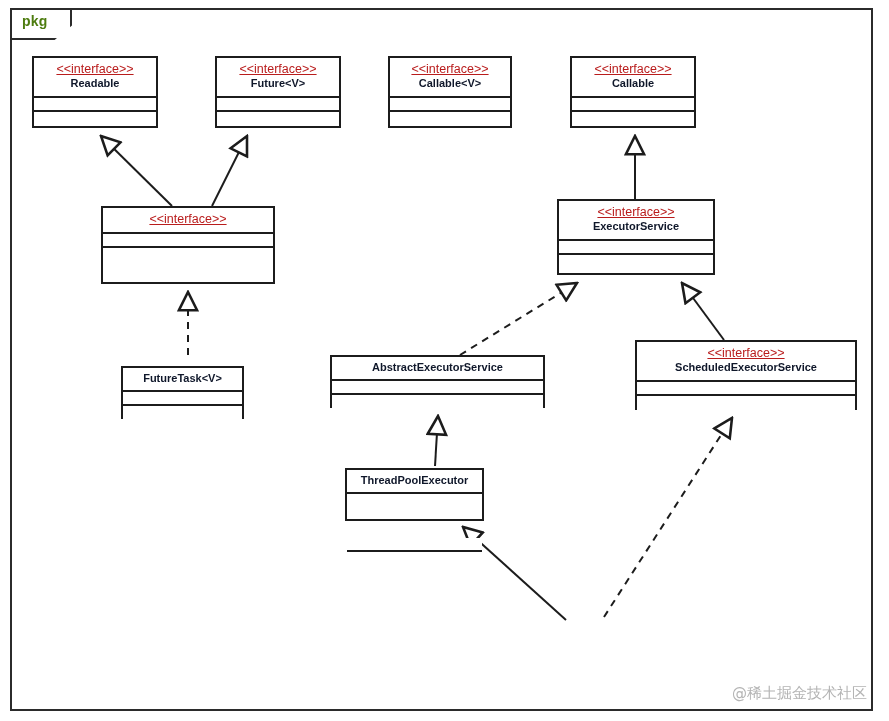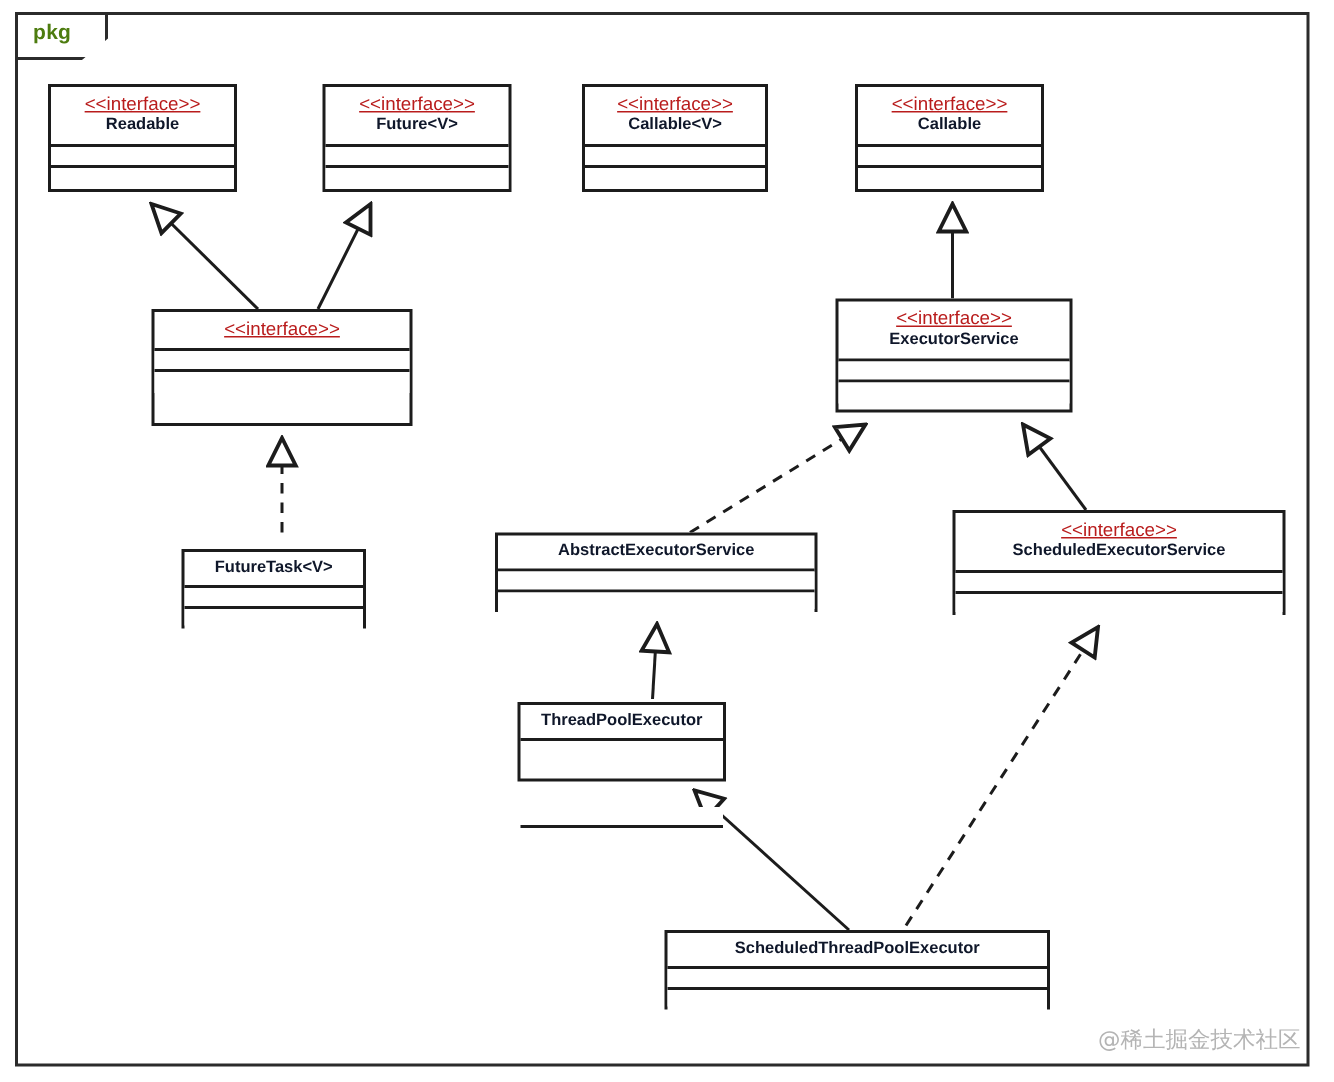--- a/index.html
+++ b/index.html
@@ -252,23 +252,16 @@
   </div>
 
   <div class="uml-box" style="left:345px; top:468px; width:139px; height:53px;gap:44px;">
     <div class="uml-head">
       <span class="cls-name">ThreadPoolExecutor</span>
     </div>
     <div class="uml-attrs"></div>
     <div class="uml-ops"></div>
   </div>
 
-  <div class="uml-box" style="left:443px; top:620px; width:257px; height:53px;">
-    <div class="uml-head">
-      <span class="cls-name">ScheduledThreadPoolExecutor</span>
-    </div>
-    <div class="uml-attrs"></div>
-    <div class="uml-ops"></div>
-  </div>
 
   <div class="watermark">@稀土掘金技术社区</div>
 
 </div>
 
 </body></html>

